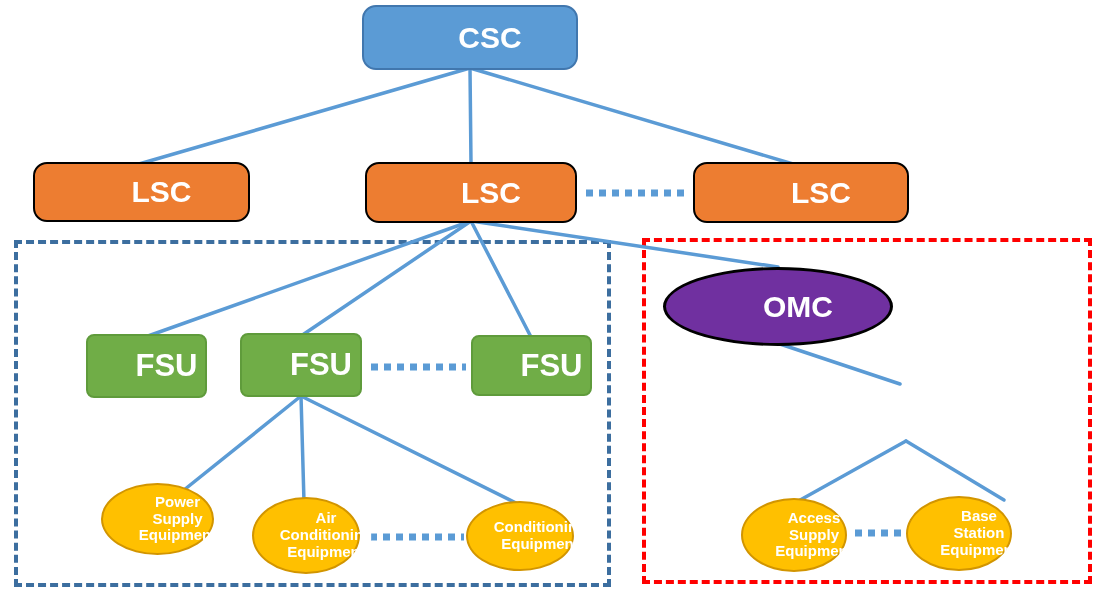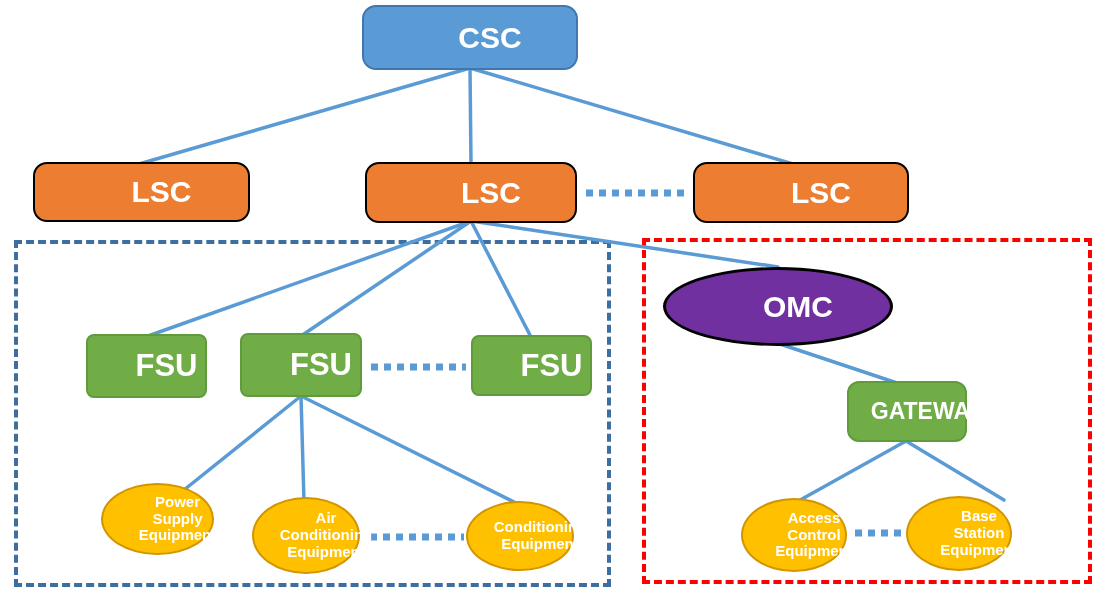--- a/index.html
+++ b/index.html
@@ -84,40 +84,37 @@
     <span>FSU</span>
   </div>
   <div class="node box fsu" style="left:471px;top:335px;width:121px;height:61px;">
     <span>FSU</span>
   </div>
 
   <div class="node ellipse omc" style="left:663px;top:267px;width:230px;height:79px;">
     <span>OMC</span>
   </div>
 
-  <div class="node gateway" style="left:847px;top:381px;width:120px;height:61px;">
-    <span>GATEWAY</span>
-  </div>
 
   <div class="node ellipse equip" style="left:101px;top:483px;width:113px;height:72px;">
     <span>Power Supply
 Equipment</span>
   </div>
   <div class="node ellipse equip" style="left:252px;top:497px;width:108px;height:77px;">
     <span>Air
 Conditioning
 Equipment</span>
   </div>
   <div class="node ellipse equip" style="left:466px;top:501px;width:108px;height:70px;">
     <span>Conditioning
 Equipment</span>
   </div>
   <div class="node ellipse equip" style="left:741px;top:498px;width:106px;height:74px;">
     <span>Access
-Control
+Supply
 Equipment</span>
   </div>
   <div class="node ellipse equip" style="left:906px;top:496px;width:106px;height:75px;">
     <span>Base
 Station
 Equipment</span>
   </div>
 
 </div>
 

